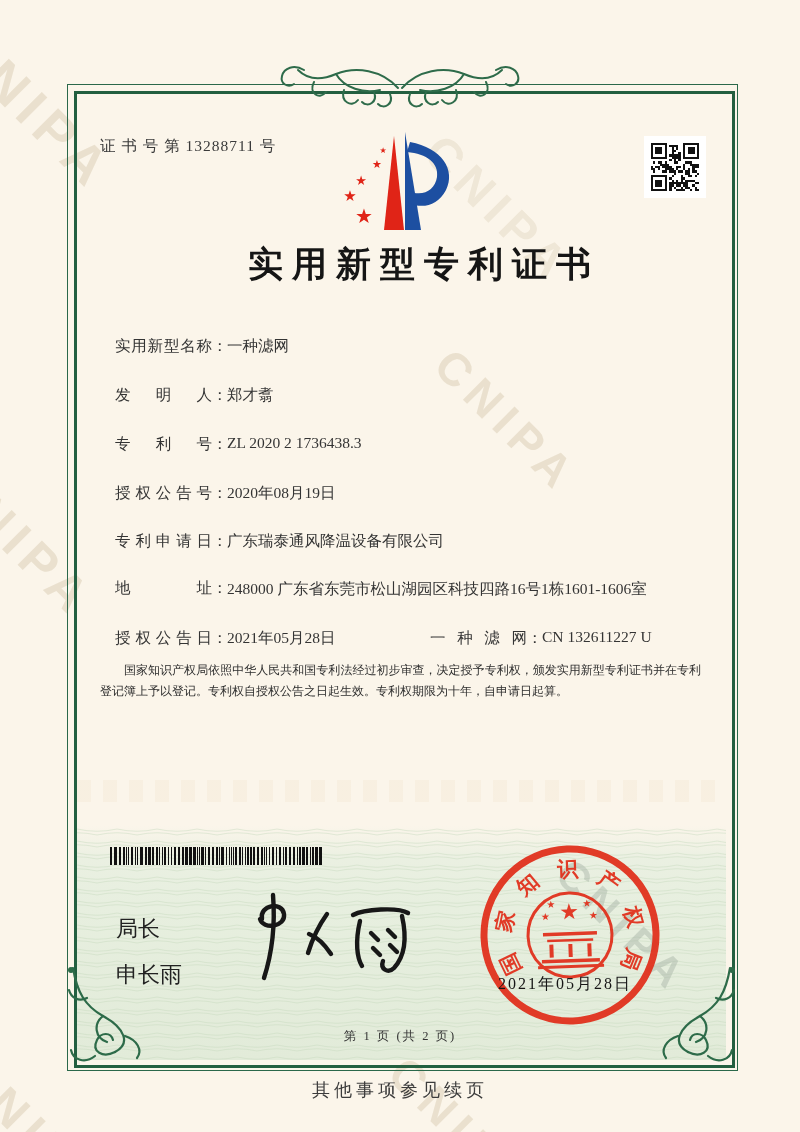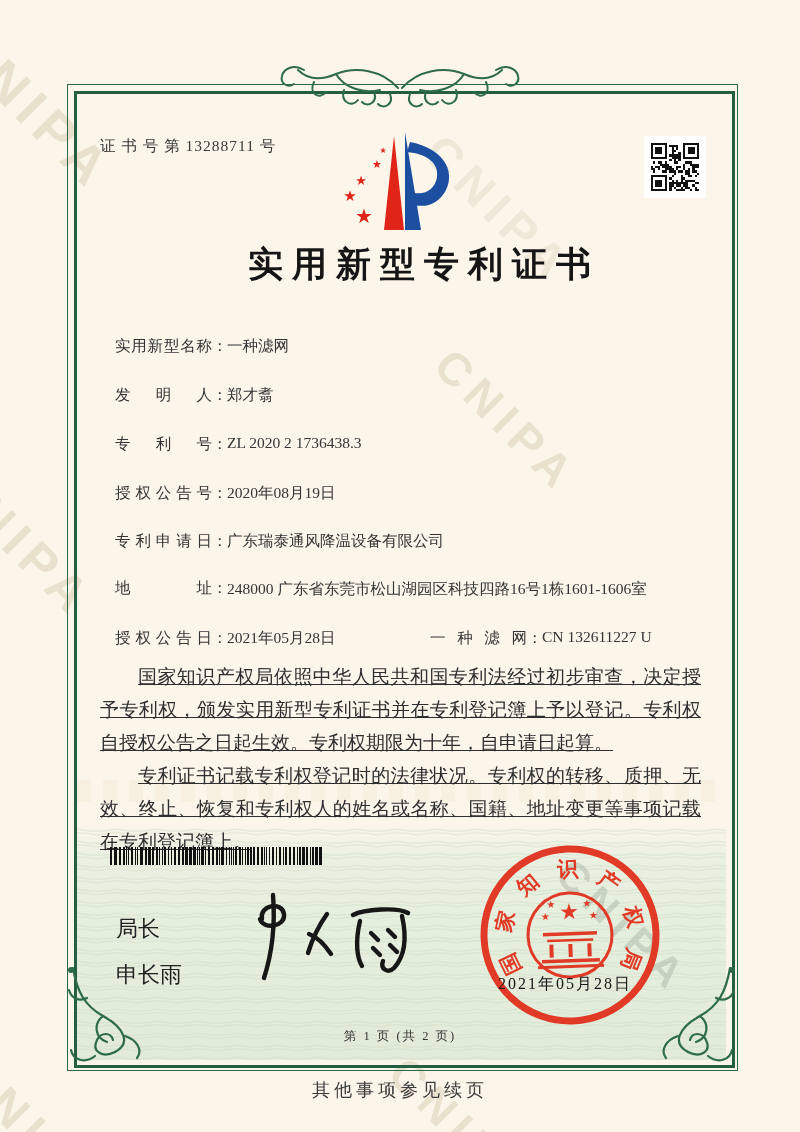--- a/index.html
+++ b/index.html
@@ -36,21 +36,21 @@
 
   .frow{position:absolute;left:115px;font-size:15.5px;color:#343434;z-index:5;white-space:nowrap;}
   .flabel{display:inline-block;width:97px;text-align:justify;text-align-last:justify;
       -moz-text-align-last:justify;text-justify:inter-character;vertical-align:top;}
   .fcolon{display:inline-block;width:15px;vertical-align:top;}
   .fvalue{display:inline-block;vertical-align:top;}
   .fvalue.wrap{width:460px;white-space:normal;word-break:break-all;line-height:1.45;}
   .grant2{position:absolute;left:315px;top:0;white-space:nowrap;}
 
   .paras{position:absolute;left:100px;top:660px;width:601px;z-index:5;}
-  .paras p{margin:0;font-size:19px;line-height:1.74;text-indent:2em;text-align:justify;color:#2e2e2e;text-decoration:underline;}
+  .paras p{margin:0;font-size:12px;line-height:1.74;text-indent:2em;text-align:justify;color:#2e2e2e;}
 
   .barcode{position:absolute;left:110px;top:847px;z-index:5;}
 
   .signer{position:absolute;left:116px;top:906px;z-index:5;font-size:22px;color:#222;
      font-family:"Liberation Sans","DejaVu Sans",sans-serif;line-height:2.1;}
   .signature{position:absolute;left:232px;top:888px;z-index:5;}
 
   .seal{position:absolute;left:477px;top:842px;width:186px;height:186px;z-index:6;transform:rotate(-2deg);opacity:.94;}
   .seal-ring-char{position:absolute;left:50%;top:50%;width:24px;height:24px;margin:-12px 0 0 -12px;
      font-size:21px;font-weight:bold;color:#e1301c;text-align:center;line-height:24px;}
@@ -343,21 +343,20 @@
   </div>
   <div class="frow" style="top:628px;width:585px;">
     <span class="flabel">授权公告日</span><span class="fcolon">：</span><span class="fvalue">2021年05月28日</span>
     <span class="grant2">
       <span class="flabel">一种滤网</span><span class="fcolon">：</span><span class="fvalue">CN 132611227 U</span>
     </span>
   </div>
 
   <div class="paras">
     <p>国家知识产权局依照中华人民共和国专利法经过初步审查，决定授予专利权，颁发实用新型专利证书并在专利登记簿上予以登记。专利权自授权公告之日起生效。专利权期限为十年，自申请日起算。</p>
-    <p>专利证书记载专利权登记时的法律状况。专利权的转移、质押、无效、终止、恢复和专利权人的姓名或名称、国籍、地址变更等事项记载在专利登记簿上。</p>
   </div>
 
   <svg class="barcode" id="barcode" width="212" height="18">
       <rect x="0" y="0" width="2" height="18" fill="#111"></rect>
       <rect x="4" y="0" width="3" height="18" fill="#111"></rect>
       <rect x="9" y="0" width="2" height="18" fill="#111"></rect>
       <rect x="13" y="0" width="2" height="18" fill="#111"></rect>
       <rect x="16" y="0" width="1" height="18" fill="#111"></rect>
       <rect x="18" y="0" width="1" height="18" fill="#111"></rect>
       <rect x="21" y="0" width="2" height="18" fill="#111"></rect>

